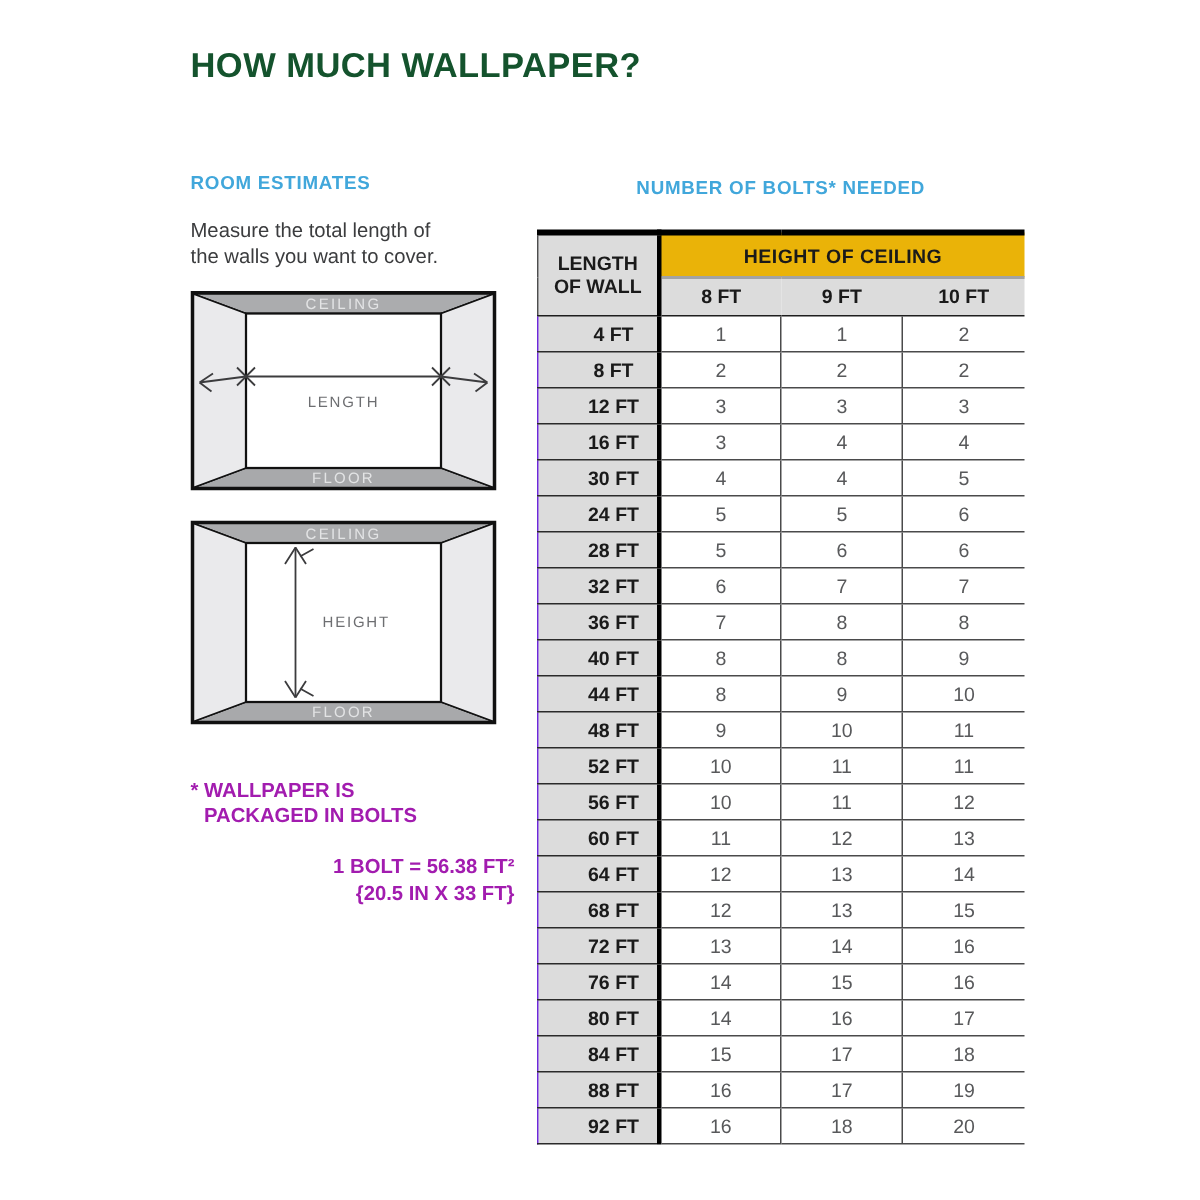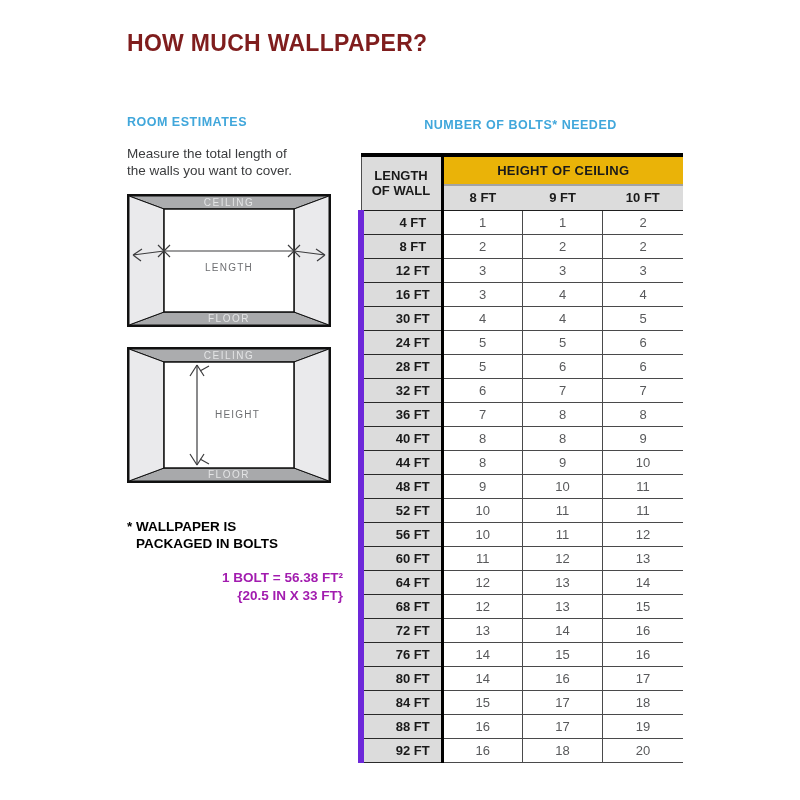--- a/index.html
+++ b/index.html
@@ -3,34 +3,34 @@
 <meta charset="utf-8">
 <style>
   * { margin:0; padding:0; box-sizing:border-box; }
   html,body { background:#fff; }
   .page {
     position:relative; width:800px; height:800px; background:#ffffff;
     font-family:"Liberation Sans", sans-serif; overflow:hidden; margin:0 auto;
   }
   .page-title {
     position:absolute; left:127px; top:30px;
-    font-size:23px; font-weight:bold; color:#7f1d1d; letter-spacing:0.3px;
+    font-size:23px; font-weight:bold; color:#14532d; letter-spacing:0.3px;
   }
   .left-col { position:absolute; left:127px; top:115px; width:216px; }
   .section-heading {
     font-size:12.5px; font-weight:bold; color:#41a7db; letter-spacing:0.5px;
     margin-bottom:17px;
   }
   .step-text {
     font-size:13.5px; color:#3b3c3e; line-height:16.5px; white-space:pre-line;
     margin-bottom:15px;
   }
   .diagram { display:block; margin-bottom:20px; }
   .footnote {
-    margin-top:35px; font-size:13.5px; font-weight:bold; color:#000000; line-height:17px;
+    margin-top:35px; font-size:13.5px; font-weight:bold; color:#a21caf; line-height:17px;
   }
   .footnote .indent { padding-left:9px; display:block; }
   .bolt-spec {
     margin-top:17px; font-size:13.5px; font-weight:bold; color:#a21caf; line-height:17.5px;
     white-space:pre-line;
     text-align:right;
   }
   .right-col { position:absolute; left:358px; top:118px; width:325px; }
   .table-heading {
     font-size:12.5px; font-weight:bold; color:#41a7db; letter-spacing:0.5px;
@@ -50,21 +50,21 @@
   th.group {
     background:#eab308; font-weight:bold; color:#1a1a1a; letter-spacing:0.3px;
     height:30px; border-bottom:2px solid #a3a3a3; font-size:13px;
   }
   th.sub {
     background:#dcdcdc; font-weight:bold; color:#1a1a1a; height:25px;
     border-bottom:1px solid #1e1e1e; font-size:12.5px;
   }
   tbody th {
     background:#dcdcdc; font-weight:bold; color:#1a1a1a; font-size:12.5px;
-    border-left:6px solid #6d28d9; border-right:3px solid #000;
+    border-left:1px solid #6d28d9; border-right:3px solid #000;
     border-bottom:1px solid #2a2a2a; height:24px;padding-left:21px;
   }
   tbody td {
     background:#fff; color:#58595b; border-bottom:1px solid #4a4a4b; height:24px;
   }
   tbody td + td { border-left:1px solid #4a4a4b; }
   svg text { font-family:"Liberation Sans", sans-serif; }
   .room-label { font-size:10px; letter-spacing:1.5px; fill:#e3e4e5; }
   .dim-label  { font-size:10px; letter-spacing:1.2px; fill:#6d6e71; }
 </style>

